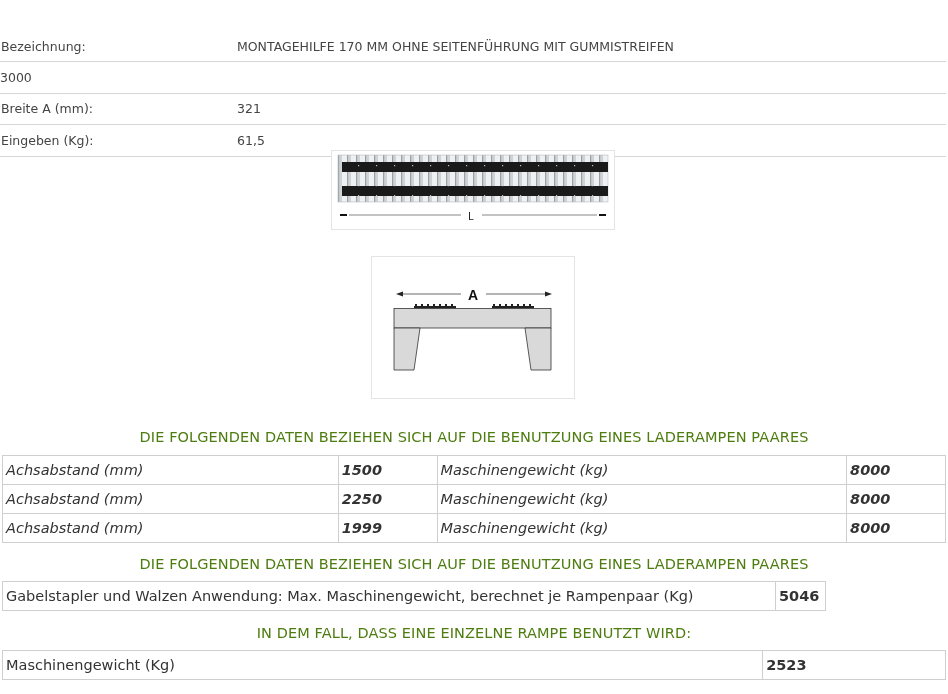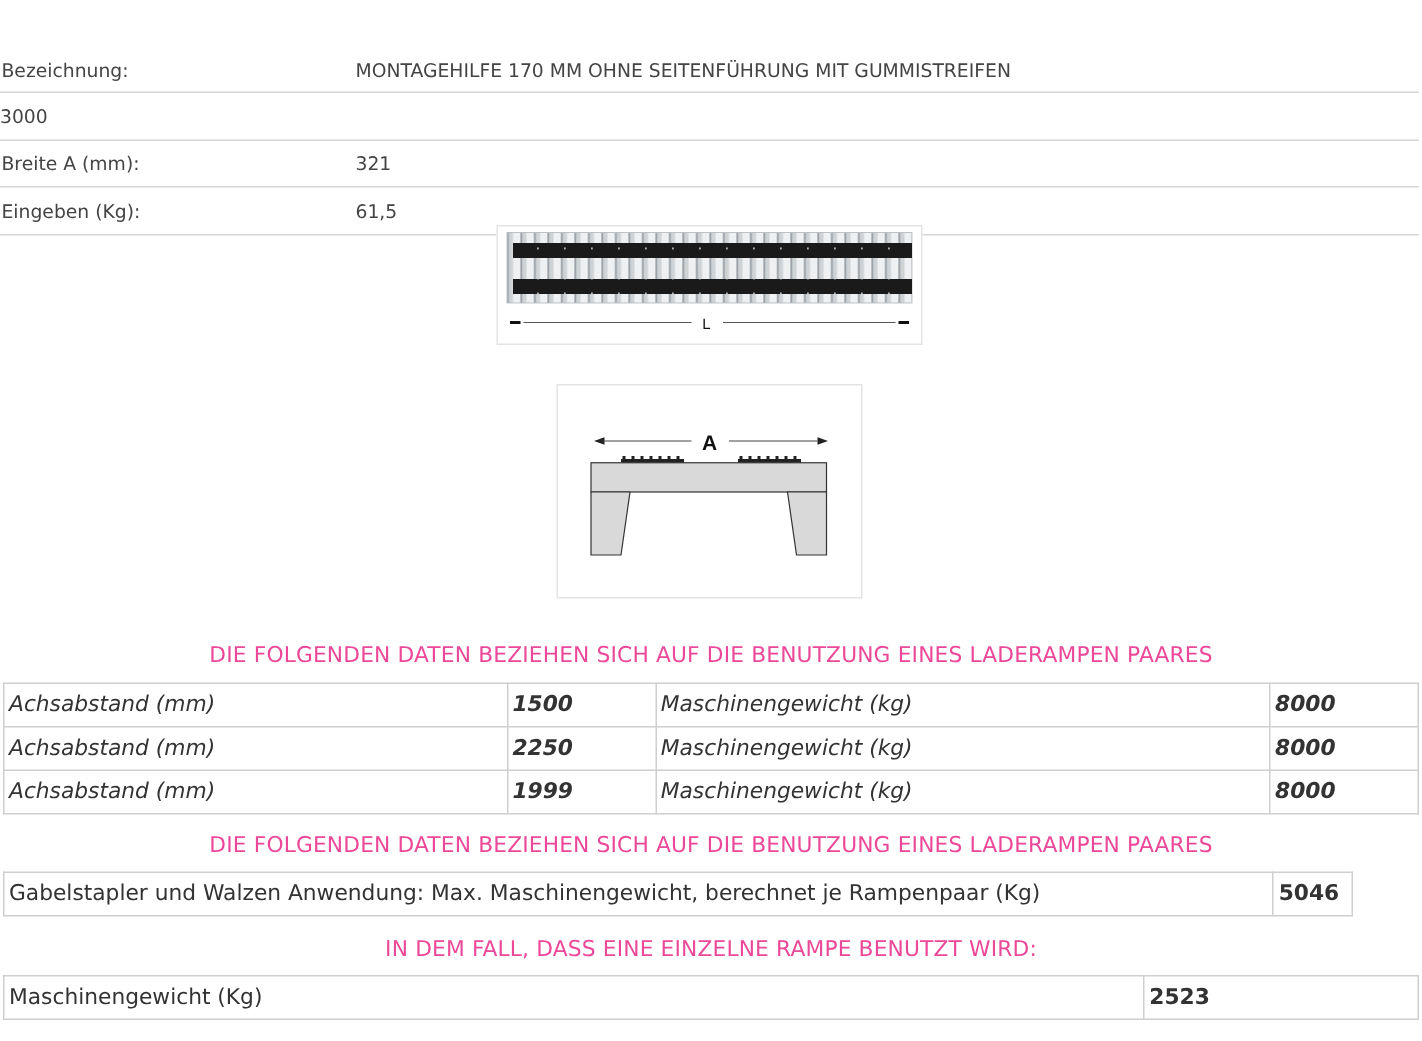--- a/index.html
+++ b/index.html
@@ -12,29 +12,29 @@
   .spec-row:first-child { height: 30px; }
   .spec-label { width: 237px; padding-left: 1px; }
   .spec-value { flex: 1; }
 
   
   .fig { position: absolute; background: #fff; border: 1px solid #e4e4e4; }
   .fig-length { left: 331px; top: 150px; width: 284px; height: 80px; }
   .fig-width { left: 371px; top: 256px; width: 204px; height: 143px; }
 
   
-  .section-title { position: absolute; left: 0; width: 948px; text-align: center; font-size: 14.5px; color: #ec4899; letter-spacing: 0.1px; }
+  .section-title { position: absolute; left: 0; width: 948px; text-align: center; font-size: 14.5px; color: #4d7c0f; letter-spacing: 0.1px; }
 
   
   table.data { position: absolute; border-collapse: collapse; font-size: 14.5px; color: #333; }
   table.data td { border: 1px solid #cfcfcf; height: 29px; padding: 0 3px; vertical-align: middle; white-space: nowrap; }
   table.data td.num { font-weight: bold; color: #333; margin-left: 24px; }
 
   .t1 { left: 2px; top: 455px; width: 944px; font-style: italic; }
-  .t2 { left: 2px; top: 581px; width: 900px; }
+  .t2 { left: 2px; top: 581px; width: 824px; }
   .t3 { left: 2px; top: 650px; width: 944px; }
 </style>
 </head>
 <body>
 
 <div class="spec-list">
   <div class="spec-row">
     <span class="spec-label">Bezeichnung:</span>
     <span class="spec-value">MONTAGEHILFE 170 MM OHNE SEITENFÜHRUNG MIT GUMMISTREIFEN</span>
   </div>

